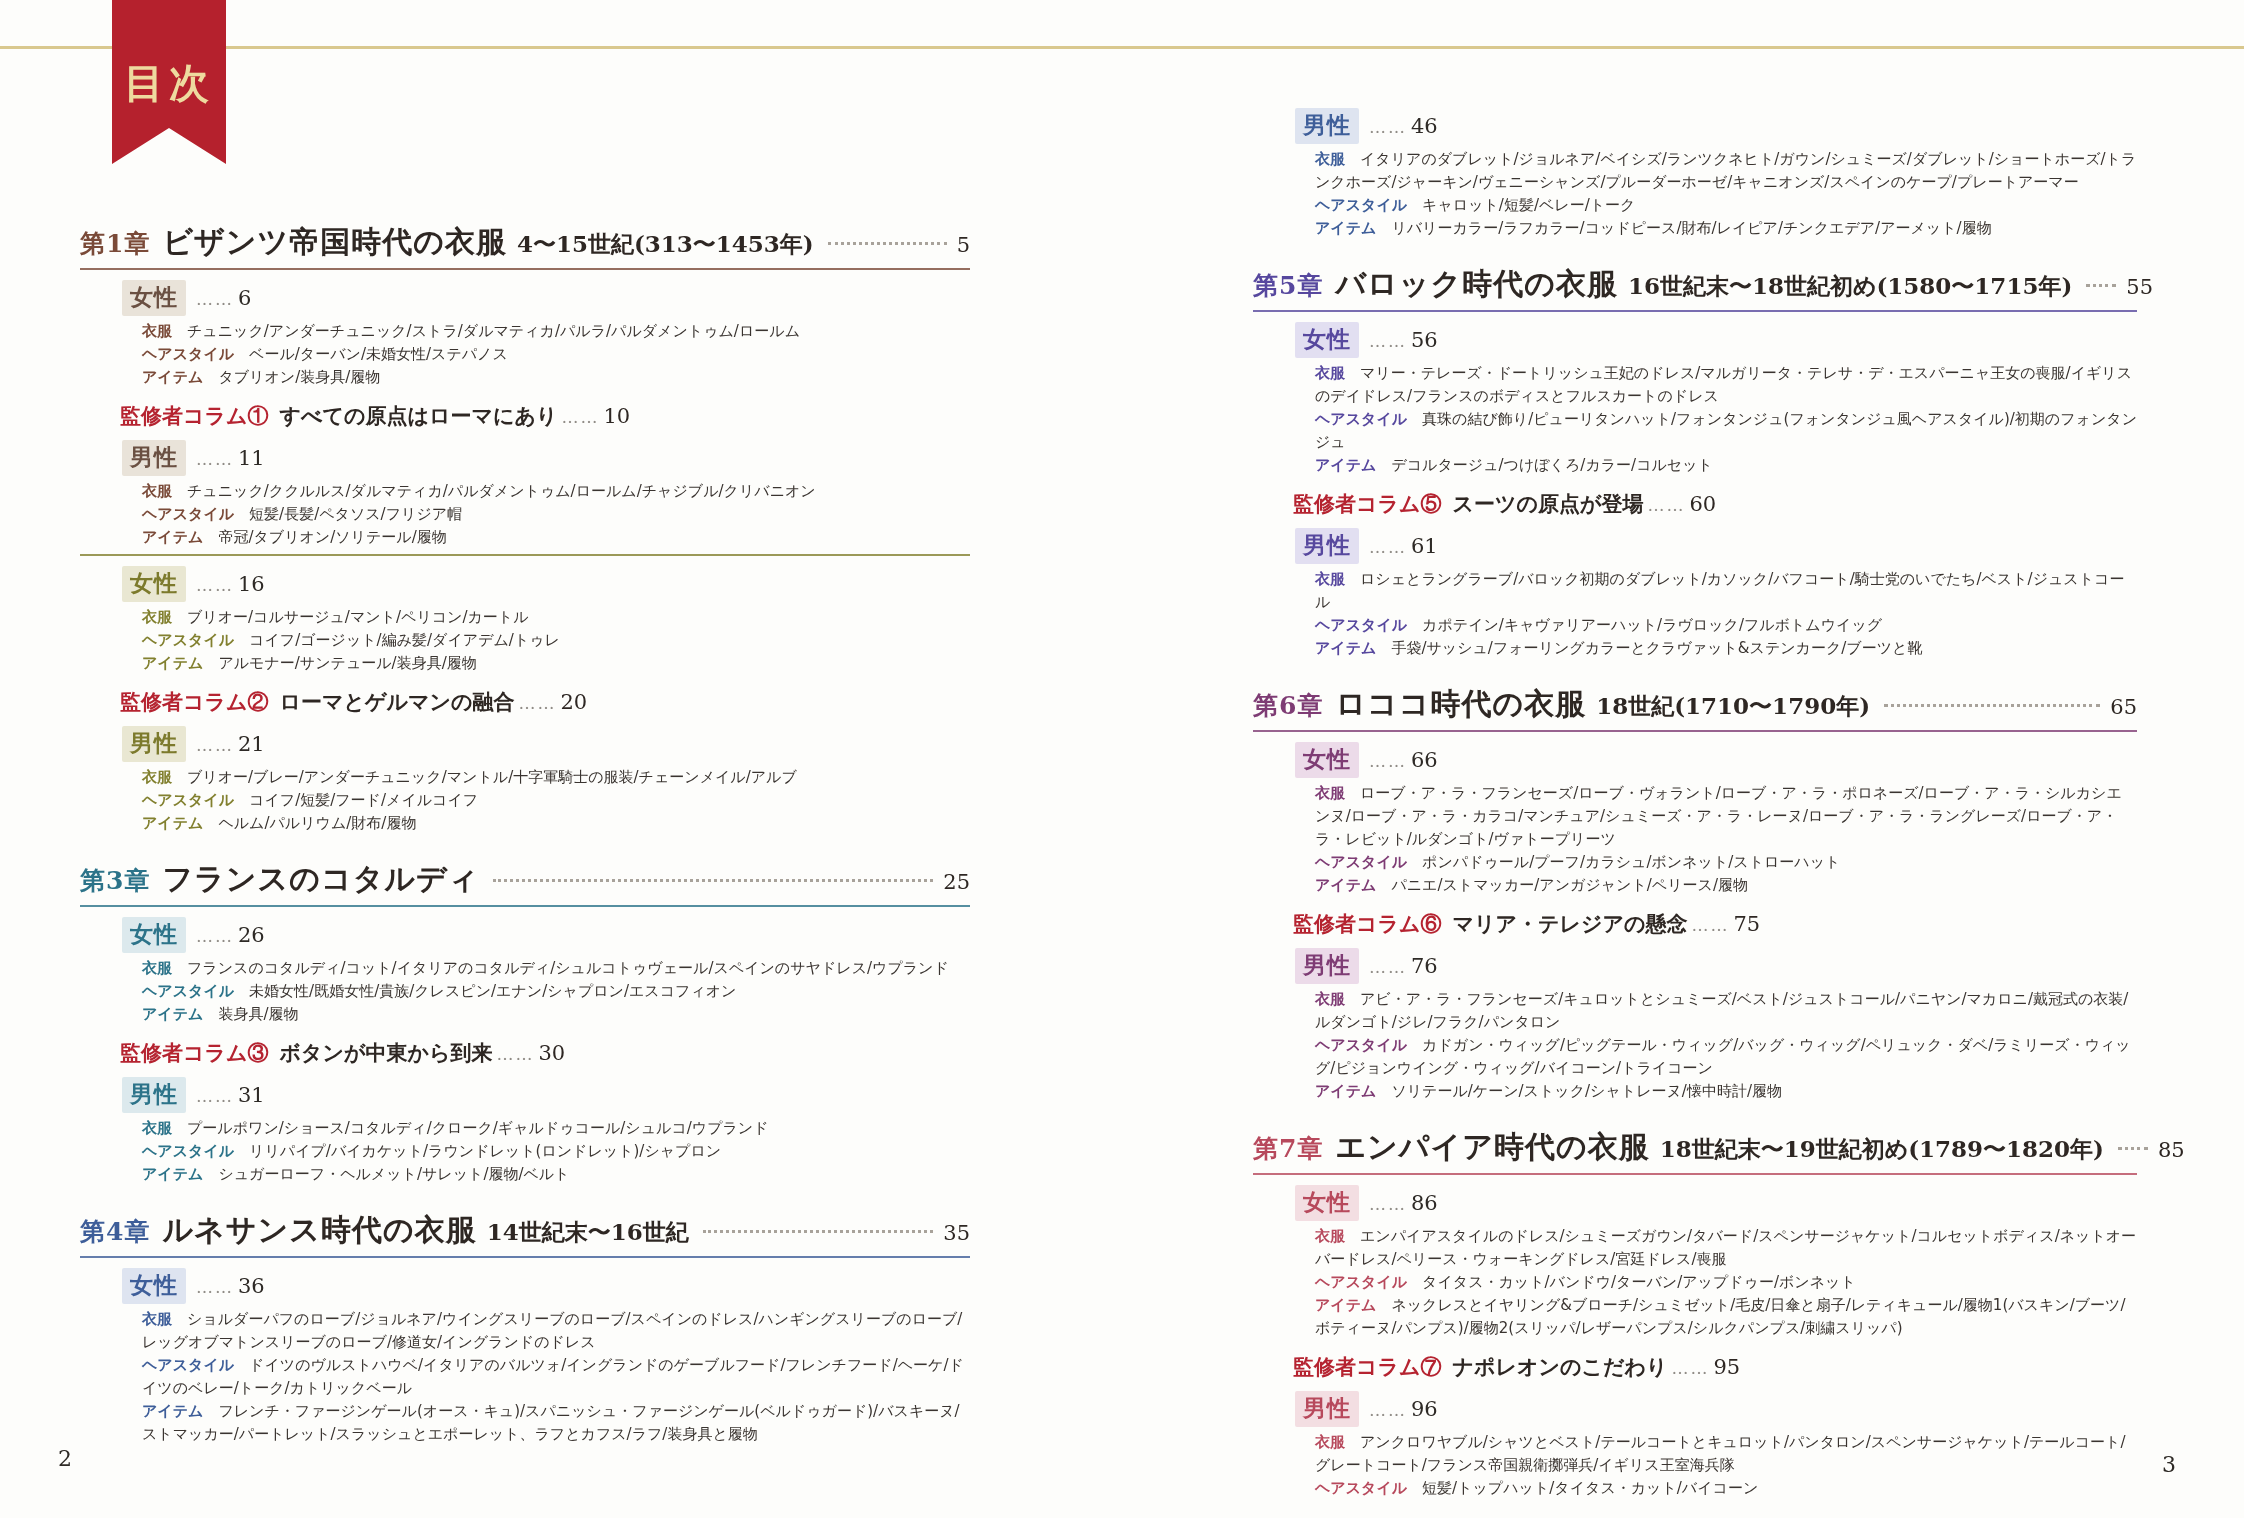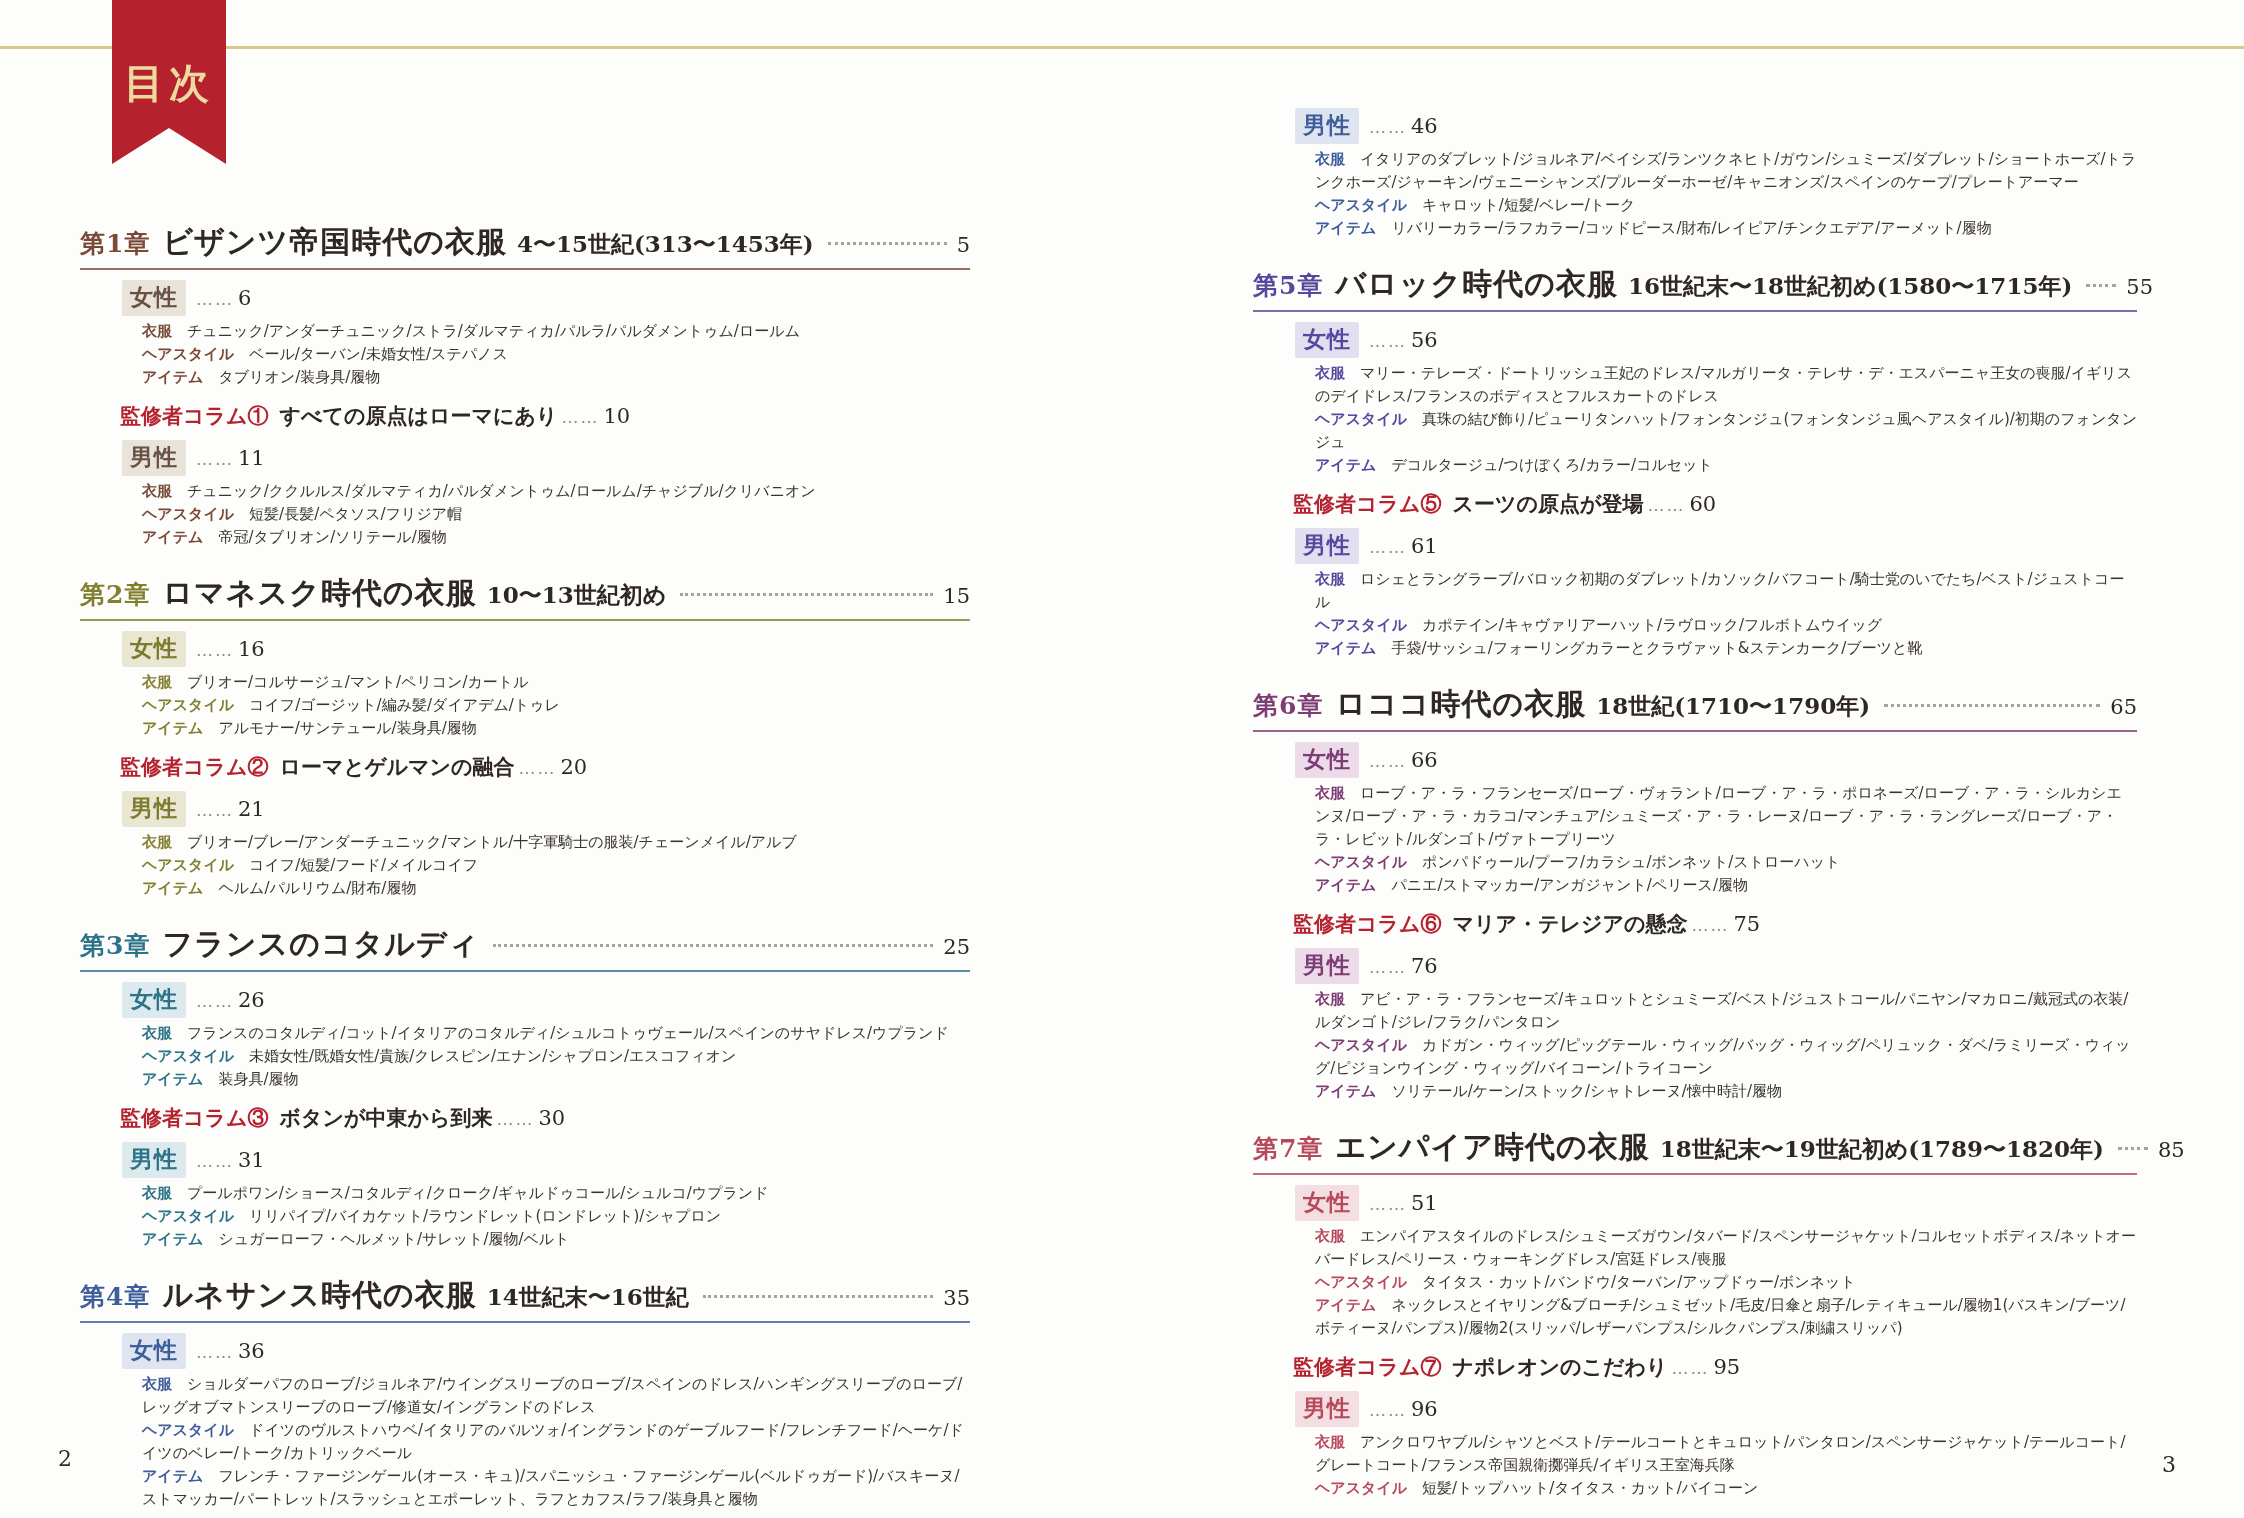--- a/index.html
+++ b/index.html
@@ -94,27 +94,20 @@
       <span class="n-page">10</span>
     </div>
     <div class="gender">
       <span class="g-badge" style="background: rgb(233, 227, 217); color: rgb(106, 80, 66);">男性</span>
       <span class="g-leader">……</span>
       <span class="g-page">11</span>
     </div>
     <p class="detail"><b class="d-label" style="color: rgb(122, 74, 56);">衣服</b><span class="d-text">チュニック/ククルルス/ダルマティカ/パルダメントゥム/ロールム/チャジブル/クリバニオン</span></p>
     <p class="detail"><b class="d-label" style="color: rgb(122, 74, 56);">ヘアスタイル</b><span class="d-text">短髪/長髪/ペタソス/フリジア帽</span></p>
     <p class="detail"><b class="d-label" style="color: rgb(122, 74, 56);">アイテム</b><span class="d-text">帝冠/タブリオン/ソリテール/履物</span></p>
-    <div class="chapter">
-      <span class="ch-num" style="color: rgb(130, 128, 47);">第2章</span>
-      <span class="ch-title">ロマネスク時代の衣服</span>
-      <span class="ch-sub">10〜13世紀初め</span>
-      <span class="ch-leader"></span>
-      <span class="ch-page">15</span>
-    </div>
     <div class="ch-rule" style="background: rgb(130, 128, 47);"></div>
     <div class="gender">
       <span class="g-badge" style="background: rgb(233, 231, 210); color: rgb(124, 122, 44);">女性</span>
       <span class="g-leader">……</span>
       <span class="g-page">16</span>
     </div>
     <p class="detail"><b class="d-label" style="color: rgb(130, 128, 47);">衣服</b><span class="d-text">ブリオー/コルサージュ/マント/ペリコン/カートル</span></p>
     <p class="detail"><b class="d-label" style="color: rgb(130, 128, 47);">ヘアスタイル</b><span class="d-text">コイフ/ゴージット/編み髪/ダイアデム/トゥレ</span></p>
     <p class="detail"><b class="d-label" style="color: rgb(130, 128, 47);">アイテム</b><span class="d-text">アルモナー/サンテュール/装身具/履物</span></p>
     <div class="note">
@@ -250,21 +243,21 @@
       <span class="ch-num" style="color: rgb(183, 73, 92);">第7章</span>
       <span class="ch-title">エンパイア時代の衣服</span>
       <span class="ch-sub">18世紀末〜19世紀初め(1789〜1820年)</span>
       <span class="ch-leader"></span>
       <span class="ch-page">85</span>
     </div>
     <div class="ch-rule" style="background: rgb(183, 73, 92);"></div>
     <div class="gender">
       <span class="g-badge" style="background: rgb(243, 222, 226); color: rgb(183, 73, 92);">女性</span>
       <span class="g-leader">……</span>
-      <span class="g-page">51</span>
+      <span class="g-page">86</span>
     </div>
     <p class="detail"><b class="d-label" style="color: rgb(183, 73, 92);">衣服</b><span class="d-text">エンパイアスタイルのドレス/シュミーズガウン/タバード/スペンサージャケット/コルセットボディス/ネットオーバードレス/ペリース・ウォーキングドレス/宮廷ドレス/喪服</span></p>
     <p class="detail"><b class="d-label" style="color: rgb(183, 73, 92);">ヘアスタイル</b><span class="d-text">タイタス・カット/バンドウ/ターバン/アップドゥー/ボンネット</span></p>
     <p class="detail"><b class="d-label" style="color: rgb(183, 73, 92);">アイテム</b><span class="d-text">ネックレスとイヤリング&amp;ブローチ/シュミゼット/毛皮/日傘と扇子/レティキュール/履物1(バスキン/ブーツ/ボティーヌ/パンプス)/履物2(スリッパ/レザーパンプス/シルクパンプス/刺繍スリッパ)</span></p>
     <div class="note">
       <span class="n-label">監修者コラム⑦</span>
       <span class="n-title">ナポレオンのこだわり</span>
       <span class="n-leader">……</span>
       <span class="n-page">95</span>
     </div>

